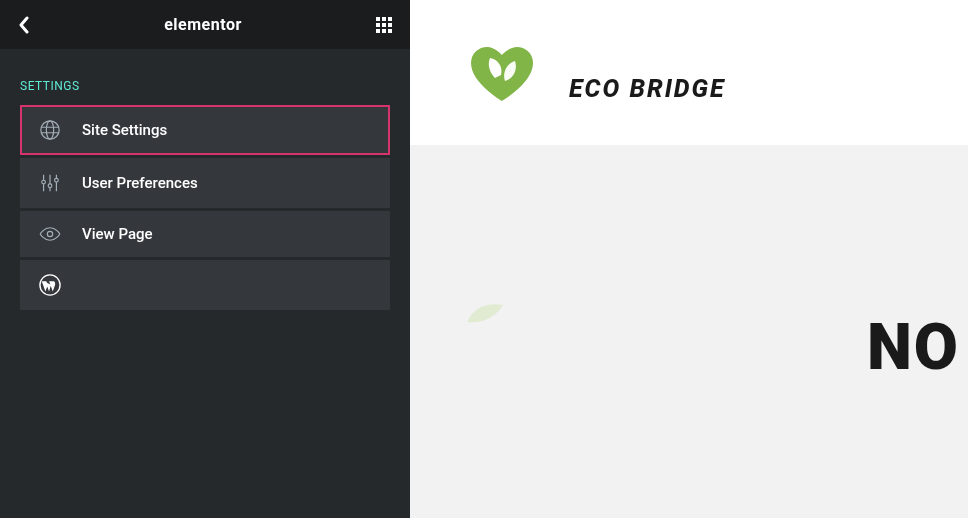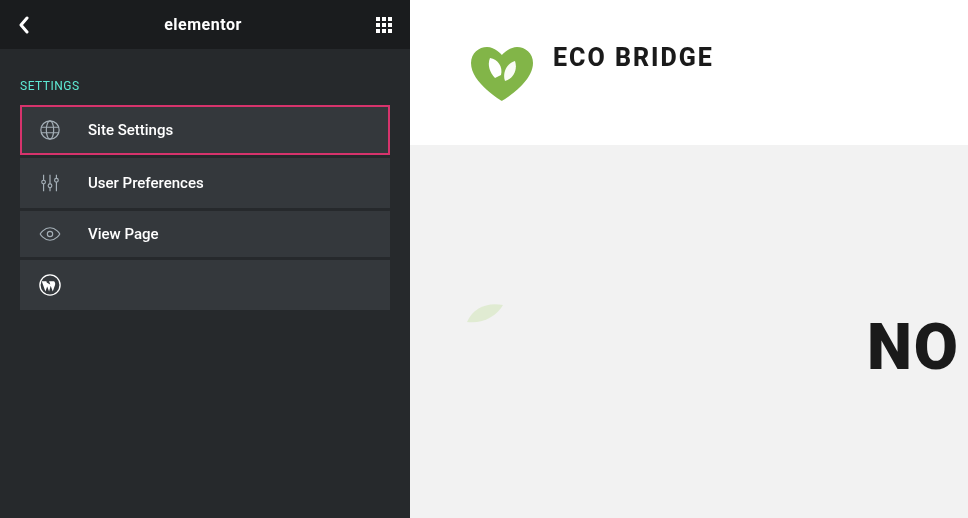--- a/index.html
+++ b/index.html
@@ -56,21 +56,21 @@
     }
     .menu-list {
       padding: 0 20px;
     }
     .menu-item {
       background: #34383c;
       padding: 14px 18px;
       margin-bottom: 3px;
       display: flex;
       align-items: center;
-      gap: 26px;
+      gap: 20px;
       cursor: pointer;
     }
     .menu-item.highlighted {
       border: 2px solid #d6336c;
       padding: 12px 16px;
     }
     .menu-item-icon {
       color: #a4afb7;
       display: flex;
       align-items: center;
@@ -92,22 +92,23 @@
     }
     .preview-header {
       height: 145px;
       background: #fff;
       display: flex;
       align-items: center;
       padding-left: 55px;
     }
     .eco-logo {
       display: flex;
-      align-items: flex-start;
-      gap: 14px;
+      align-items: flex-end;
+      gap: 30px;
+      font-style: italic;
     }
     .eco-text {
       font-size: 25px;
       font-weight: 800;
       letter-spacing: 2px;
       color: #1a1a1a;
     }
     .preview-body {
       background: #f2f2f2;
       height: 373px;

